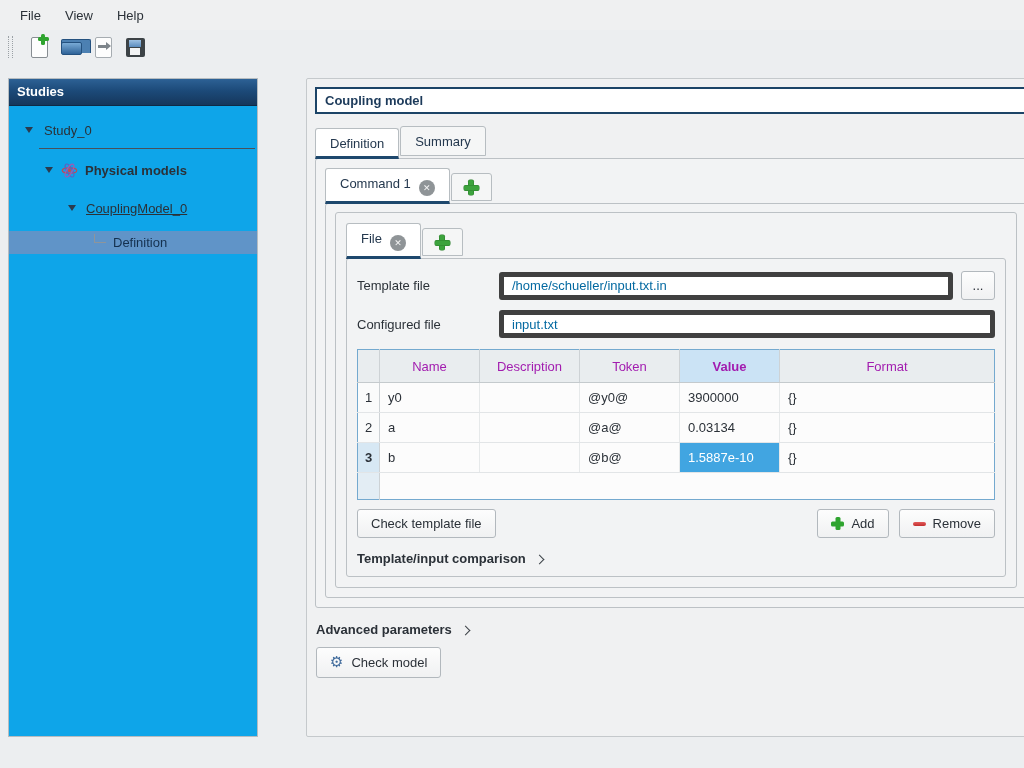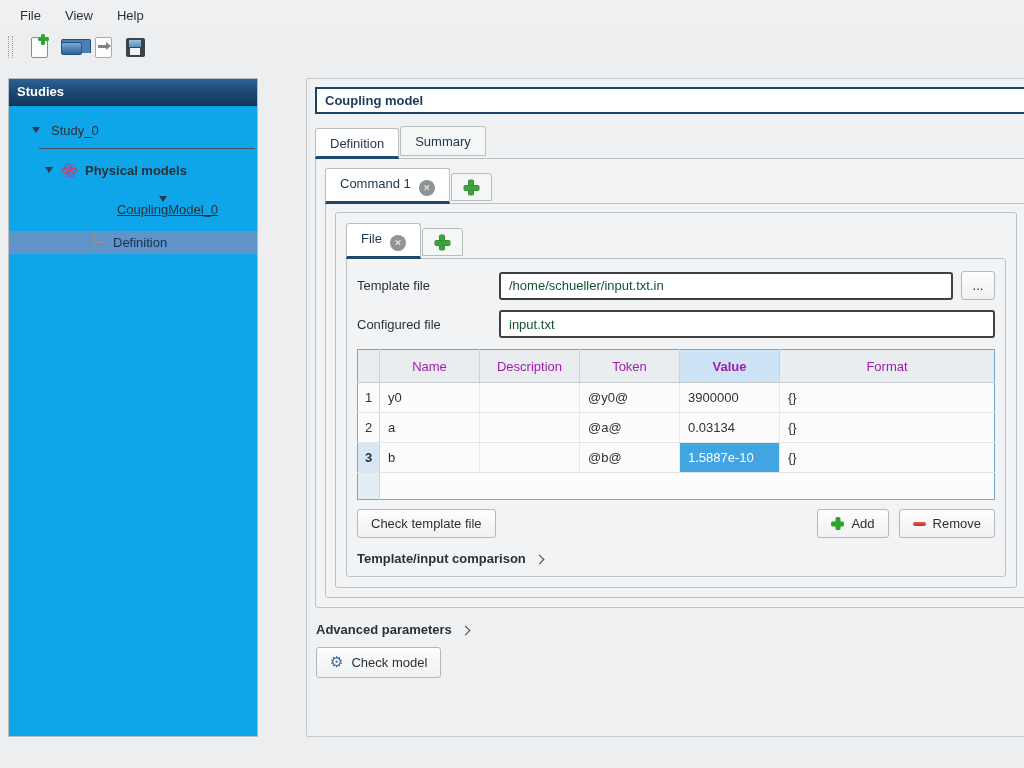--- a/index.html
+++ b/index.html
@@ -41,27 +41,27 @@
   
   .sidebar { position:absolute; left:8px; top:78px; width:250px; height:659px; background:#0ea5e9; border:1px solid #b6bcc0; }
   .main-panel { position:absolute; left:270px; top:78px; width:740px; height:659px; background:#f0f1f2; border:1px solid #c5c9cc; border-radius:2px; padding:8px;margin-left:36px; }
 
   
   .sidebar-header { height:27px; line-height:26px; padding-left:8px; color:#fff; font-weight:bold;
         background:linear-gradient(#2d6195 0%, #1c4a79 45%, #15375c 100%); border-bottom:1px solid #0f2a46; }
   .tree { padding-top:12px; }
   .tree-row { display:flex; align-items:center; height:24px; }
   .tri-down { width:0; height:0; border-left:4.5px solid transparent; border-right:4.5px solid transparent; border-top:6px solid #2b3b4e; flex:none; }
-  .row-study { padding-left:23px; }
+  .row-study { padding-left:16px; }
   .row-study .lbl { margin-left:11px; }
   .tree-sep { margin:6px 2px 8px 30px; border-bottom:1px solid #49515a; }
   .row-phys { padding-left:36px; height:26px; }
   .row-phys .lbl { margin-left:7px; font-weight:bold; }
   .atom { width:17px; height:17px; margin-left:8px; flex:none; }
-  .row-coupling { padding-left:59px; margin-top:13px;flex-direction:column; }
+  .row-coupling { padding-left:59px; margin-top:13px; }
   .row-coupling .lbl { margin-left:10px; text-decoration:underline; }
   .row-def { margin-top:11px; height:23px; background:#6094c8; color:#14304e; }
   .branch { width:12px; height:9px; border-left:1px solid #8e959b; border-bottom:1px solid #8e959b; margin-left:85px; margin-bottom:8px; flex:none; }
   .row-def .lbl { margin-left:7px; }
 
   
   .title-box { height:27px; background:#fff; border:2px solid #1c4467; display:flex; align-items:center; padding-left:8px; font-weight:bold; color:#1c3a5a; }
 
   
   .tabbar { display:flex; align-items:flex-end; position:relative; z-index:2; }
@@ -77,22 +77,22 @@
   .plus-ic::before, .plus-ic::after { background:#3da33d; box-shadow:0 0 0 0.5px #2c7f2c; }
 
   .pane1 { padding:9px; }
   .pane2 { padding:9px; }
   .pane3 { padding:10px; }
 
   
   .form-row { display:flex; align-items:center; margin-top:10px; }
   .form-row:first-child { margin-top:2px; }
   .form-label { width:142px; flex:none; }
-  .text-input { flex:1; height:28px; border:2px solid #404040; border-radius:3px; background:#fff; padding:0 8px;
-        font:13px "Liberation Sans","DejaVu Sans",sans-serif; color:#14532d; }
+  .text-input { flex:1; height:28px; border:5px solid #404040; border-radius:3px; background:#fff; padding:0 8px;
+        font:13px "Liberation Sans","DejaVu Sans",sans-serif; color:#0369a1; }
   .browse-btn { width:34px; height:28px; margin-left:8px; flex:none; }
 
   .btn { display:inline-flex; align-items:center; justify-content:center; background:linear-gradient(#fdfdfd,#f0f1f2);
         border:1px solid #b2b8bd; border-radius:3px; color:#2b3138; font-size:13px; padding:0 13px; height:29px; cursor:default; }
 
   
   .param-table { width:100%; margin-top:11px; border-collapse:collapse; table-layout:fixed; border:1px solid #74a9cf; background:#fcfcfc; }
   .param-table th { height:33px; background:#e9edef; font-weight:normal; border-right:1px solid #cdd2d5; border-bottom:1px solid #c4cacd; color:#a21caf; }
   .param-table th.hl { background:#cbe3f5; font-weight:bold; }
   .param-table th:last-child { border-right:none; }

